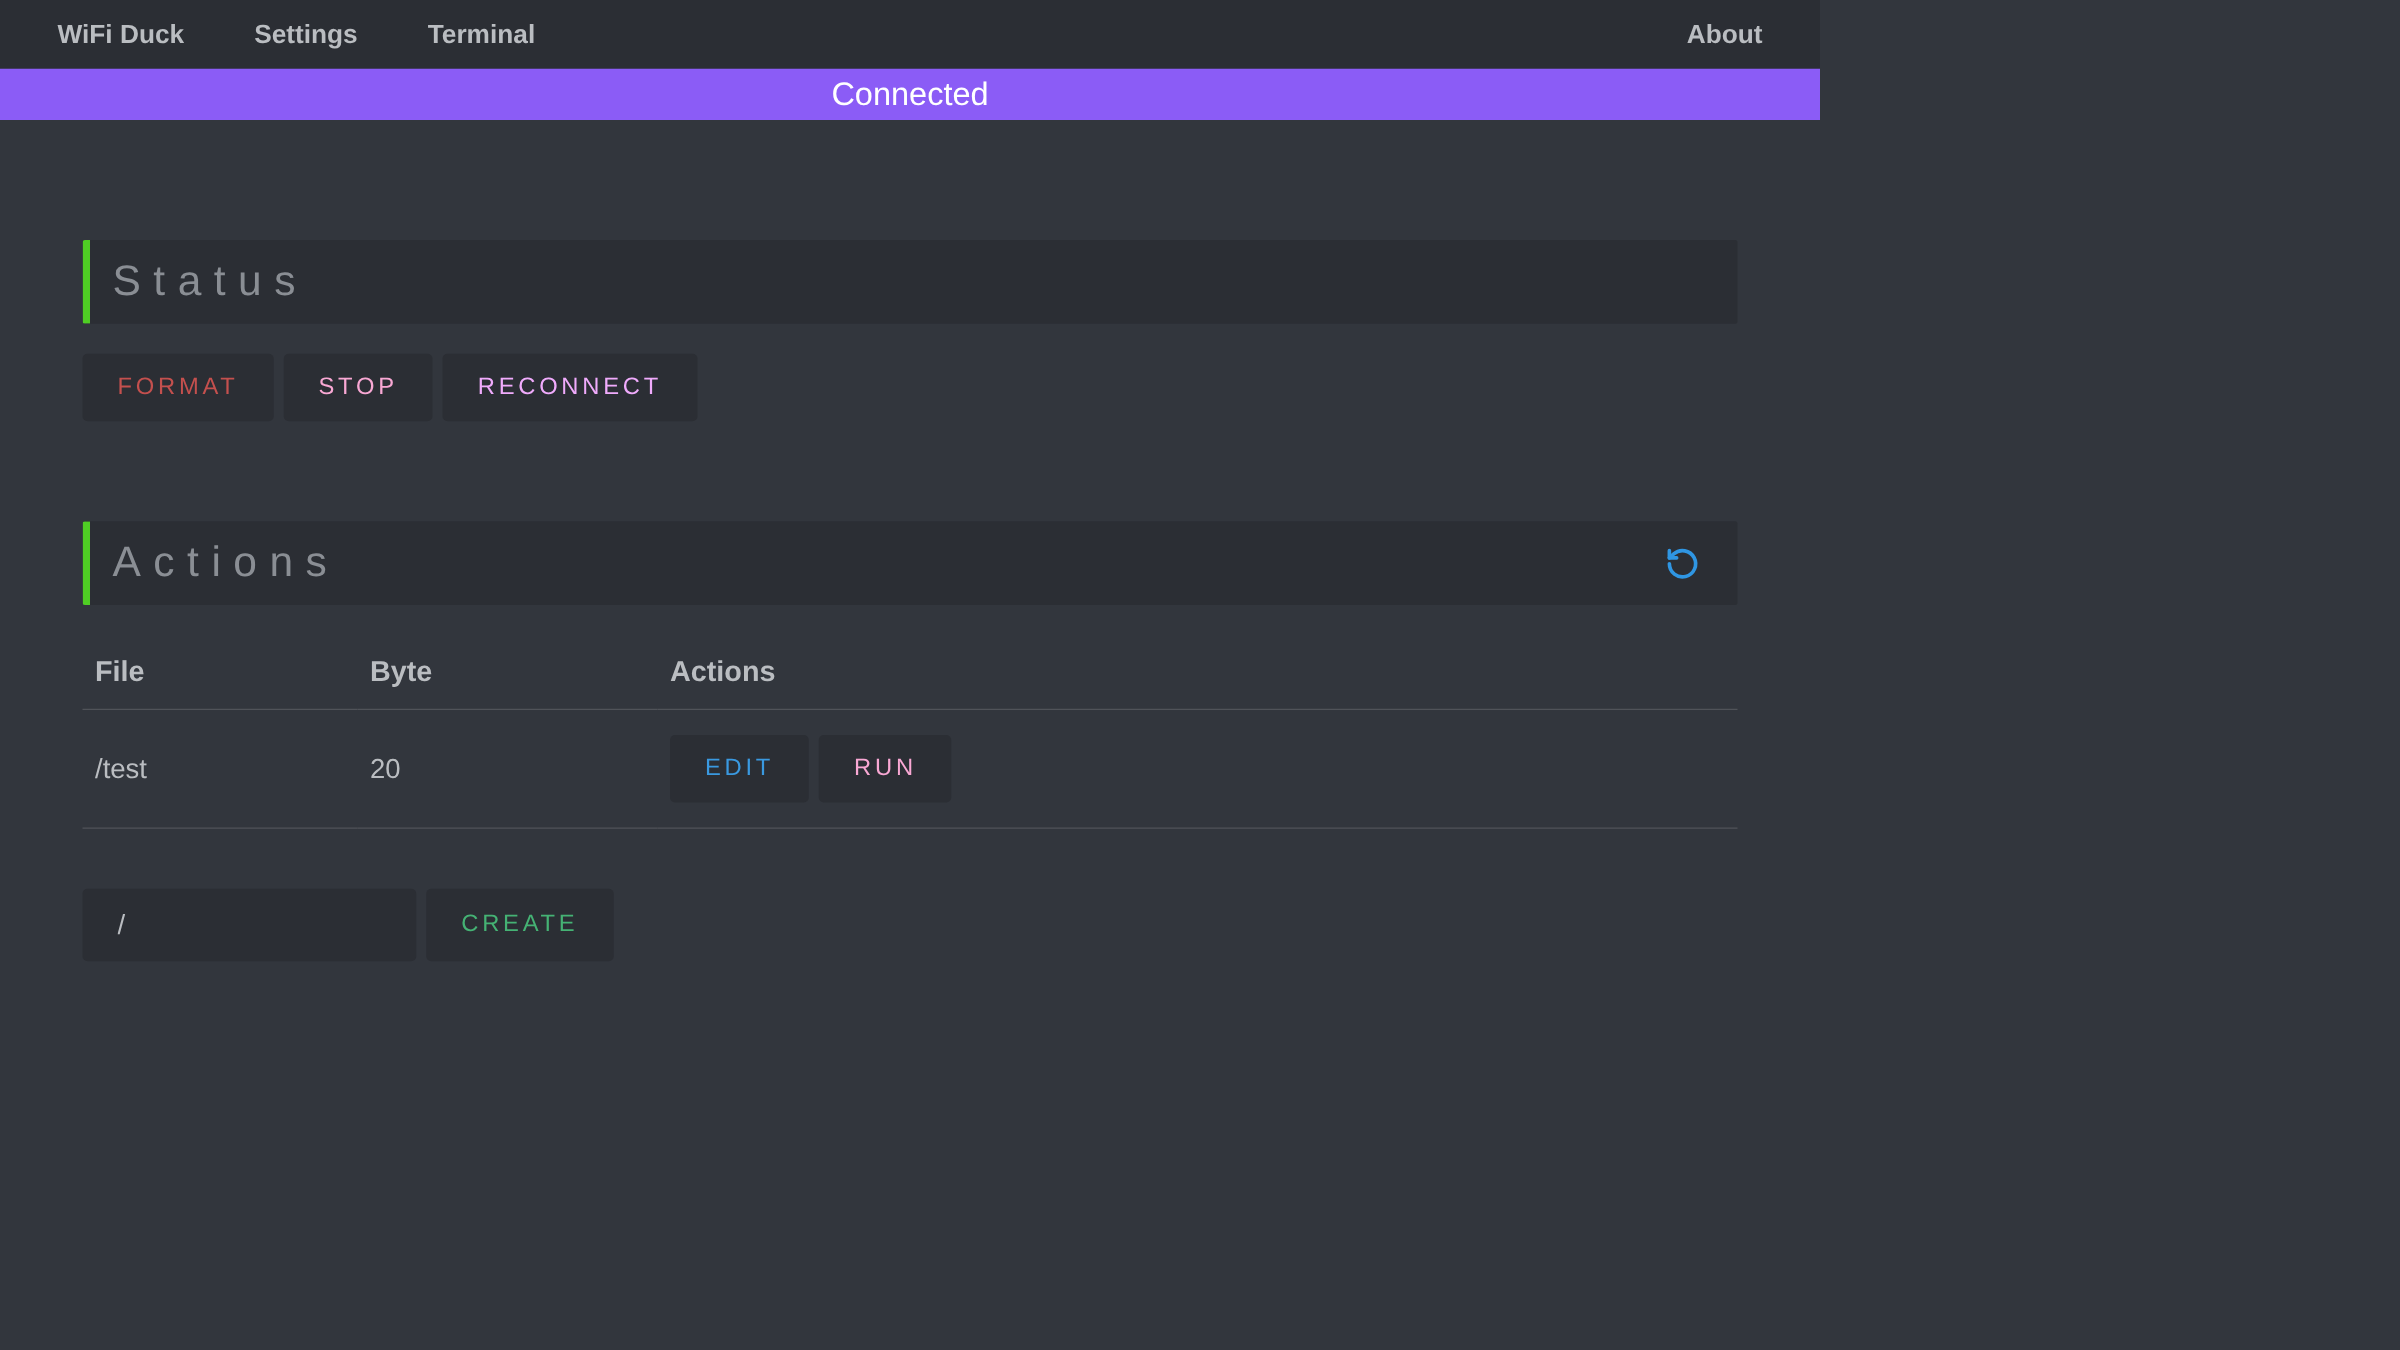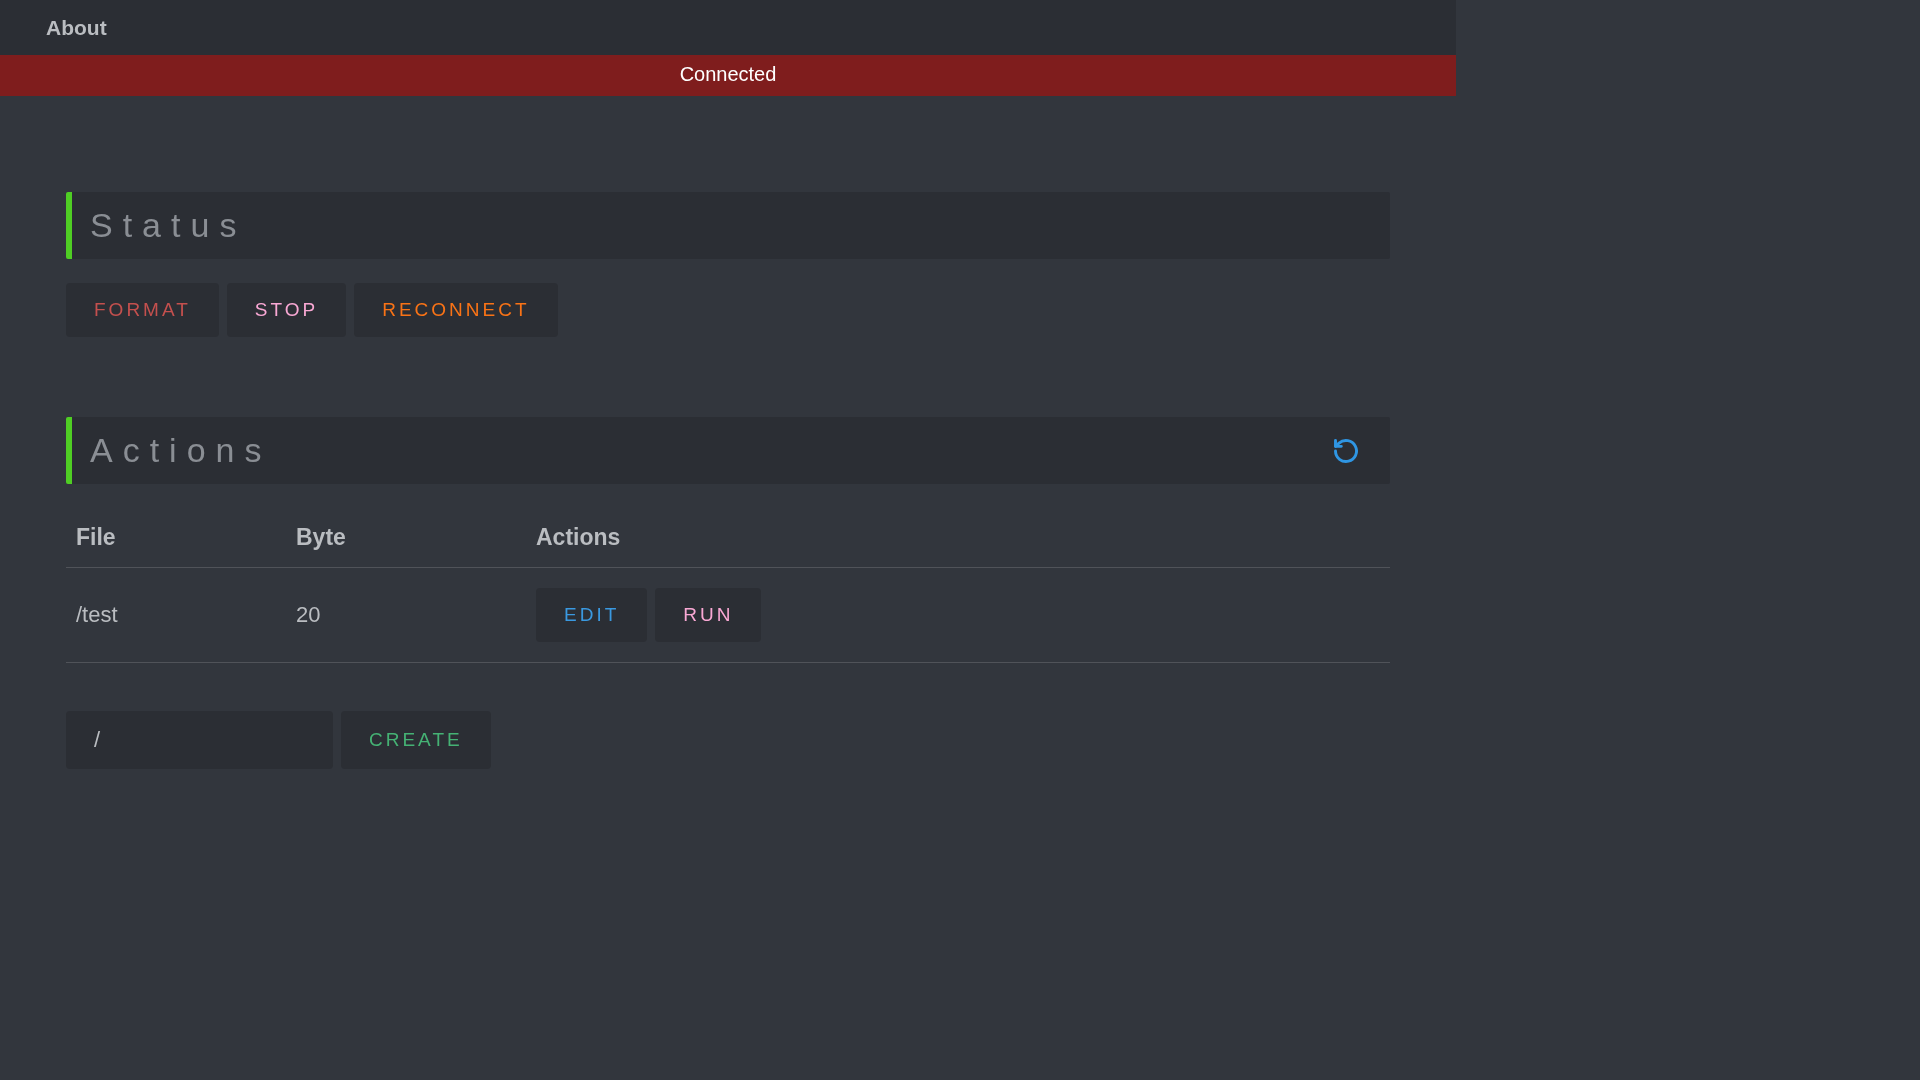--- a/index.html
+++ b/index.html
@@ -31,29 +31,29 @@
       color: #babdc1;
       font-size: 21px;
       font-weight: 600;
       padding: 14px 26px;
       cursor: pointer;
     }
     .nav-right {
       display: flex;
     }
     .status-banner {
-      background-color: #7f1d1d;
+      background-color: #8b5cf6;
       color: #ffffff;
-      font-size: 20px;
+      font-size: 26px;
       font-weight: 500;
       text-align: center;
       padding: 8px 0;
       height: 41px;
       display: flex;
-      align-items: flex-start;
+      align-items: center;
       justify-content: center;
     }
     .content {
       padding: 96px 66px 20px 66px;
     }
     .section-header {
       background-color: #2b2e34;
       border-left: 6px solid #4fce24;
       display: flex;
       align-items: center;
@@ -92,21 +92,21 @@
       cursor: pointer;
       font-family: inherit;
     }
     .btn-red {
       color: #c4504e;
     }
     .btn-yellow {
       color: #f9a8d4;
     }
     .btn-gray {
-      color: #f97316;
+      color: #f0abfc;
       text-align: right;
     }
     .btn-blue {
       color: #3a99e0;
     }
     .btn-green {
       color: #45b274;
     }
     .refresh-icon {
       color: #2f96e3;
@@ -155,20 +155,25 @@
       border-radius: 4px;
       width: 267px;
       font-family: inherit;
       outline: none;
     }
   </style>
 </head>
 <body>
 
 <nav class="navbar">
+  <div class="nav-left">
+    <div class="nav-item">WiFi Duck</div>
+    <div class="nav-item">Settings</div>
+    <div class="nav-item">Terminal</div>
+  </div>
   <div class="nav-right">
     <div class="nav-item">About</div>
   </div>
 </nav>
 
 <div class="status-banner">
   <span>Connected</span>
 </div>
 
 <div class="content">

